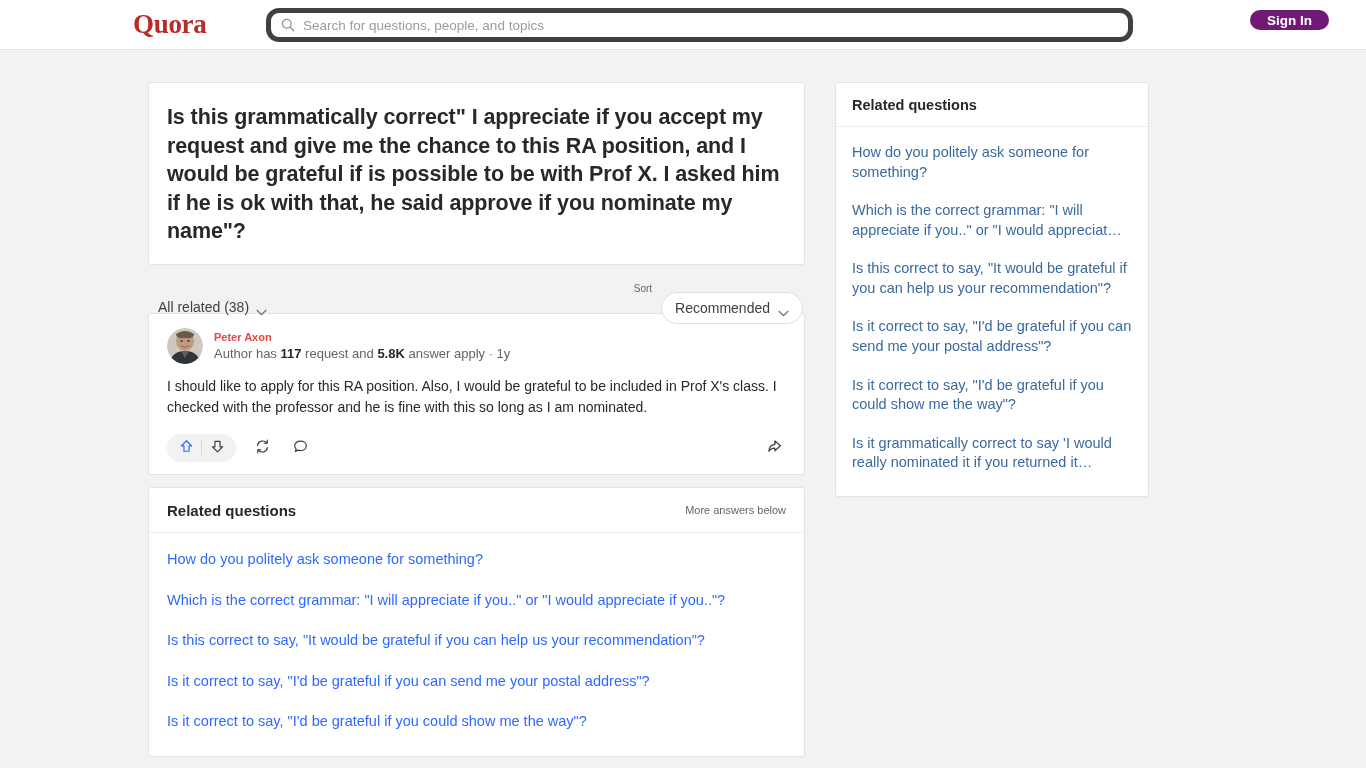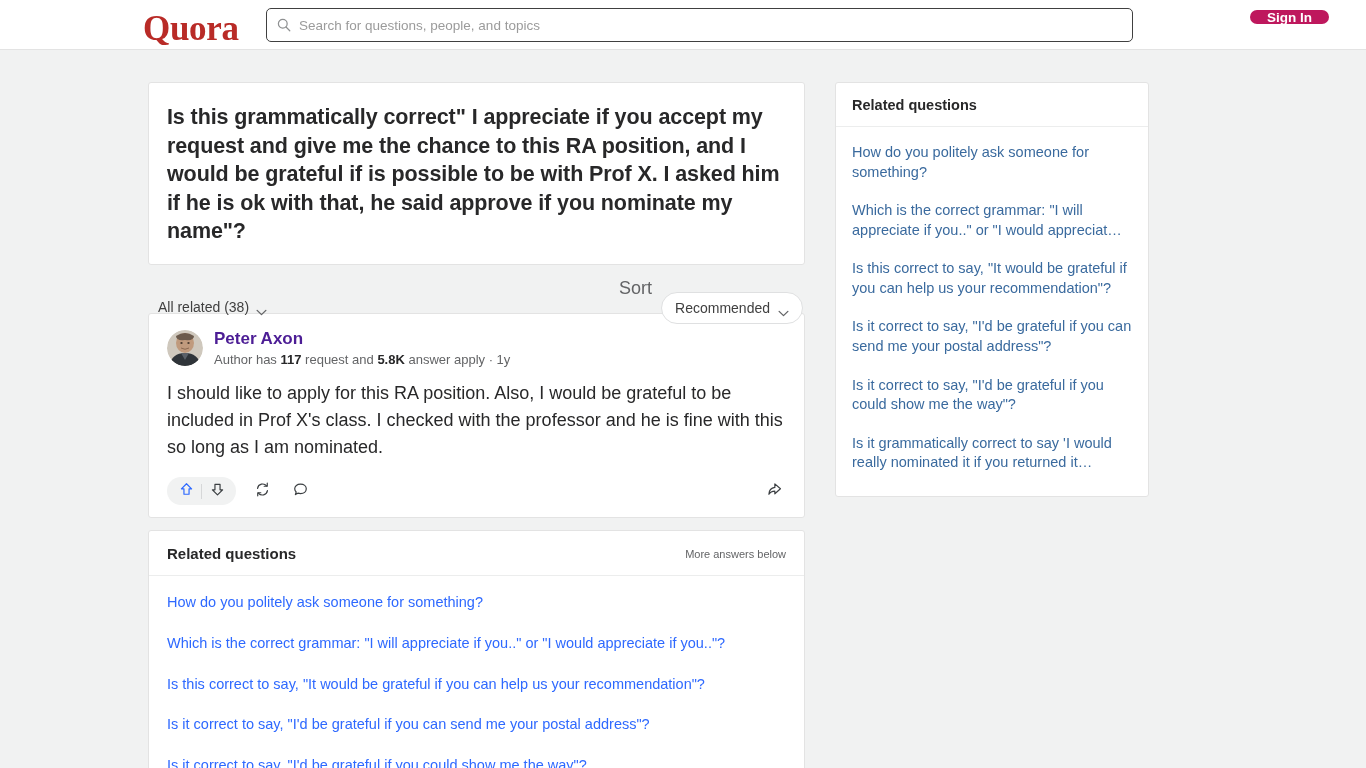--- a/index.html
+++ b/index.html
@@ -14,57 +14,57 @@
   .header {
     position: relative;
     height: 50px;
     background: #ffffff;
     border-bottom: 1px solid #e3e3e3;
     display: flex;
     align-items: center;
   }
   .logo {
     position: absolute;
-    left: 143px;
+    left: 133px;
     top: 9px;
     font-family: "Liberation Serif", serif;
     font-weight: bold;
-    font-size: 35px;
+    font-size: 27px;
     color: #b92b27;
     letter-spacing: -0.3px;
   }
   .searchbar {
     position: absolute;
     left: 266px;
     top: 8px;
     width: 867px;
     height: 34px;
-    border: 1px solid #404040;
-    border-radius: 5px;
+    border: 5px solid #404040;
+    border-radius: 13px;
     background: #fff;
     display: flex;
     align-items: center;
     padding: 0 10px;
   }
   .search-icon { width: 14px; height: 14px; flex: 0 0 14px; margin-right: 8px; }
   .search-input {
     border: 0; outline: 0; width: 100%;
     font-family: "Liberation Sans", sans-serif;
     font-size: 13.5px; color: #2e3030;
     background: transparent;
   }
   .search-input::placeholder { color: #9b9b9b; }
   .signin-btn {
     position: absolute;
     right: 37px; top: 10px;
-    background: #be185d;
+    background: #701a75;
     color: #fff;
     border: 0;
     border-radius: 999px;
-    height: 14px;
+    height: 20px;
     padding: 0 17px;
     font-family: "Liberation Sans", sans-serif;
     font-size: 13.5px;
     font-weight: bold;
     cursor: pointer;
   }
 
   
   .page {
     position: relative;
@@ -105,21 +105,21 @@
     display: flex;
     align-items: center;
     justify-content: space-between;
     padding: 0 2px 0 10px;
   }
   .all-related {
     display: flex; align-items: center; gap: 7px;
     font-size: 14px; color: #404040; cursor: pointer; margin-top: 36px;
   }
   .sort-group { display: flex; align-items: center; gap: 9px; }
-  .sort-label { font-size: 18px; color: #636466; }
+  .sort-label { font-size: 10px; color: #636466; }
   .sort-pill {
     display: flex; align-items: center; gap: 8px;
     border: 1px solid #dfe0e1;
     border-radius: 999px;
     background: #fff;
     height: 32px;
     padding: 0 13px;
     font-size: 14px;
     color: #404040;
     cursor: pointer;
@@ -128,26 +128,26 @@
   .chev { width: 11px; height: 7px; flex: 0 0 11px; }
 
   
   .answer-card { padding: 14px 18px 8px 18px; margin-bottom: 12px; }
   .author-row { display: flex; align-items: center; gap: 11px; }
   .avatar {
     width: 36px; height: 36px; border-radius: 50%;
     flex: 0 0 36px; overflow: hidden;
   }
   .author-meta { line-height: 1.35; }
-  .author-name { font-size: 17px; font-weight: bold; color: #4c1d95; }
+  .author-name { font-size: 11px; font-weight: bold; color: #ef4444; }
   .author-sub { font-size: 13px; color: #636466; }
   .author-sub b { color: #282829; font-weight: bold; text-align: center; }
   .answer-body {
     margin-top: 12px;
-    font-size: 18px;
+    font-size: 14px;
     line-height: 1.5;
     color: #282829;
   }
   .actions {
     display: flex; align-items: center;
     margin-top: 12px;
     height: 36px;
     justify-content: space-between;
   }
   .actions-left { display: flex; align-items: center; gap: 14px; }

